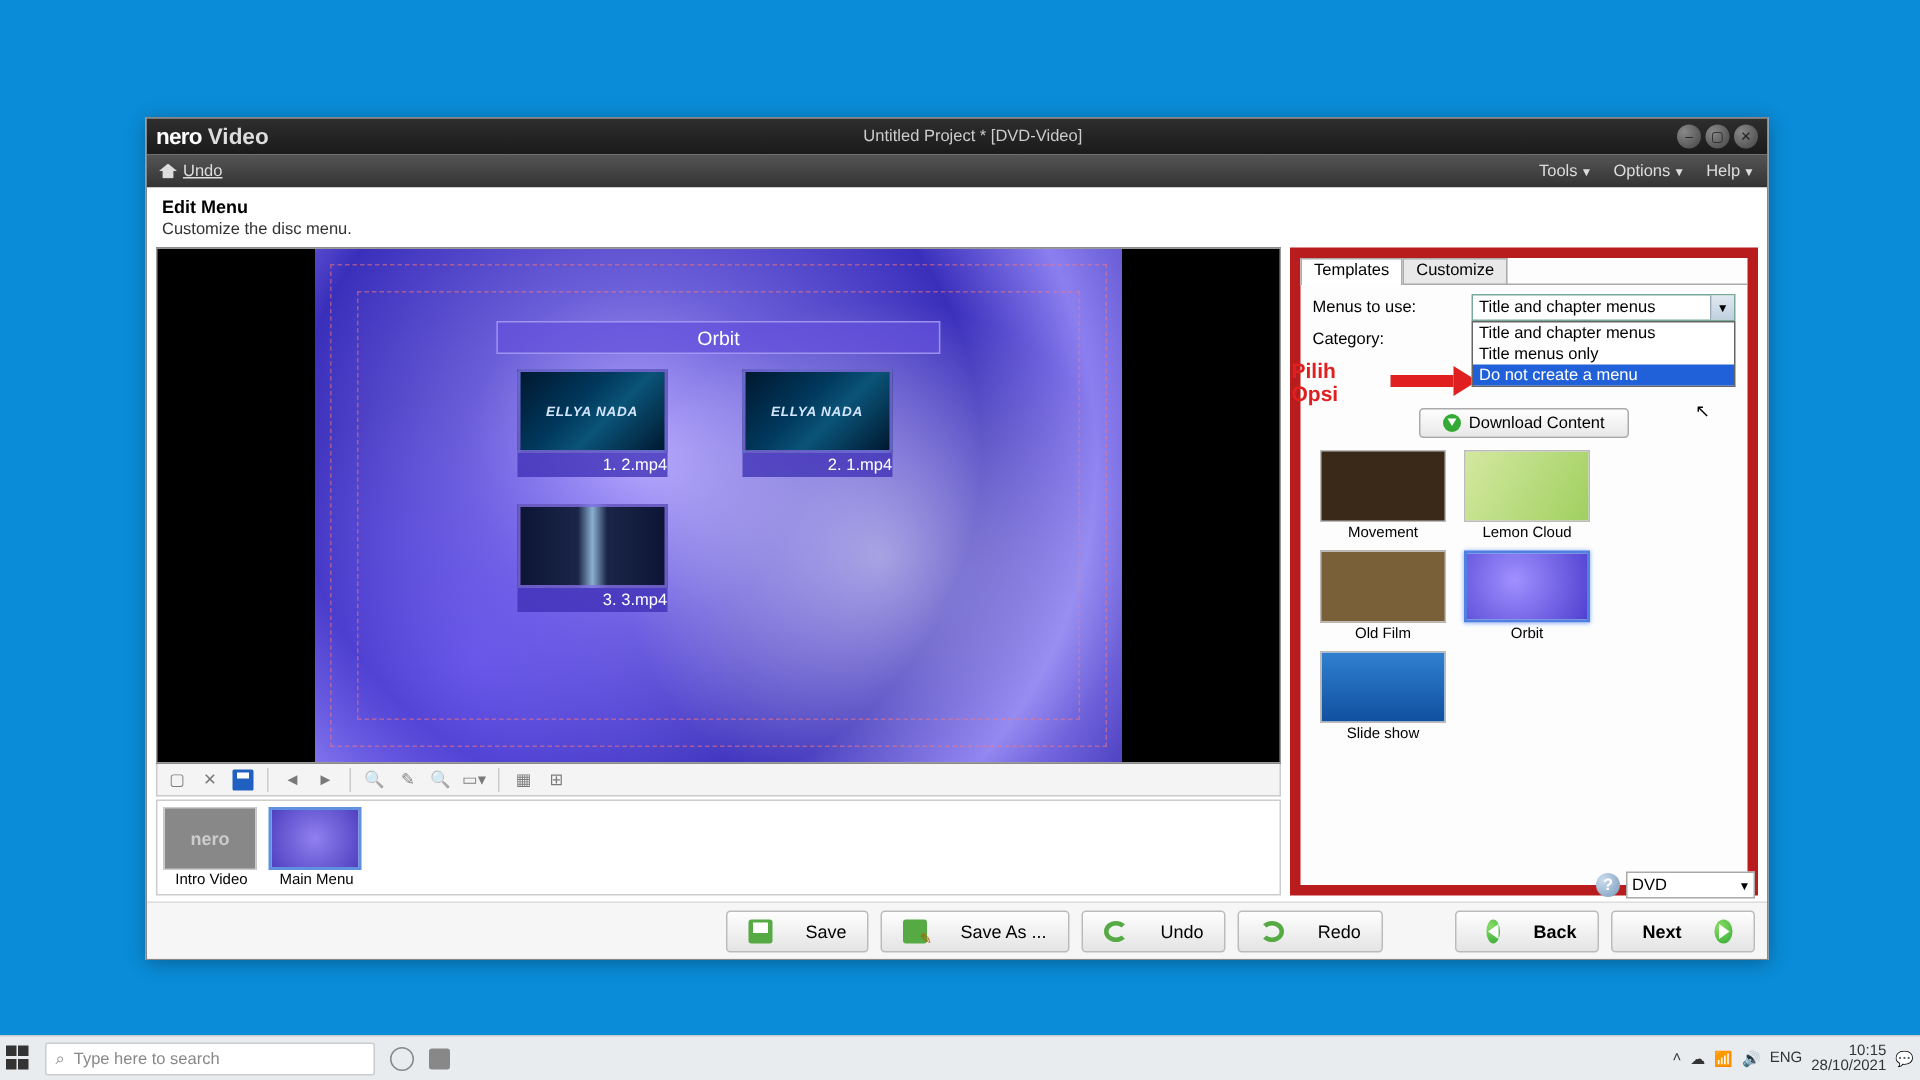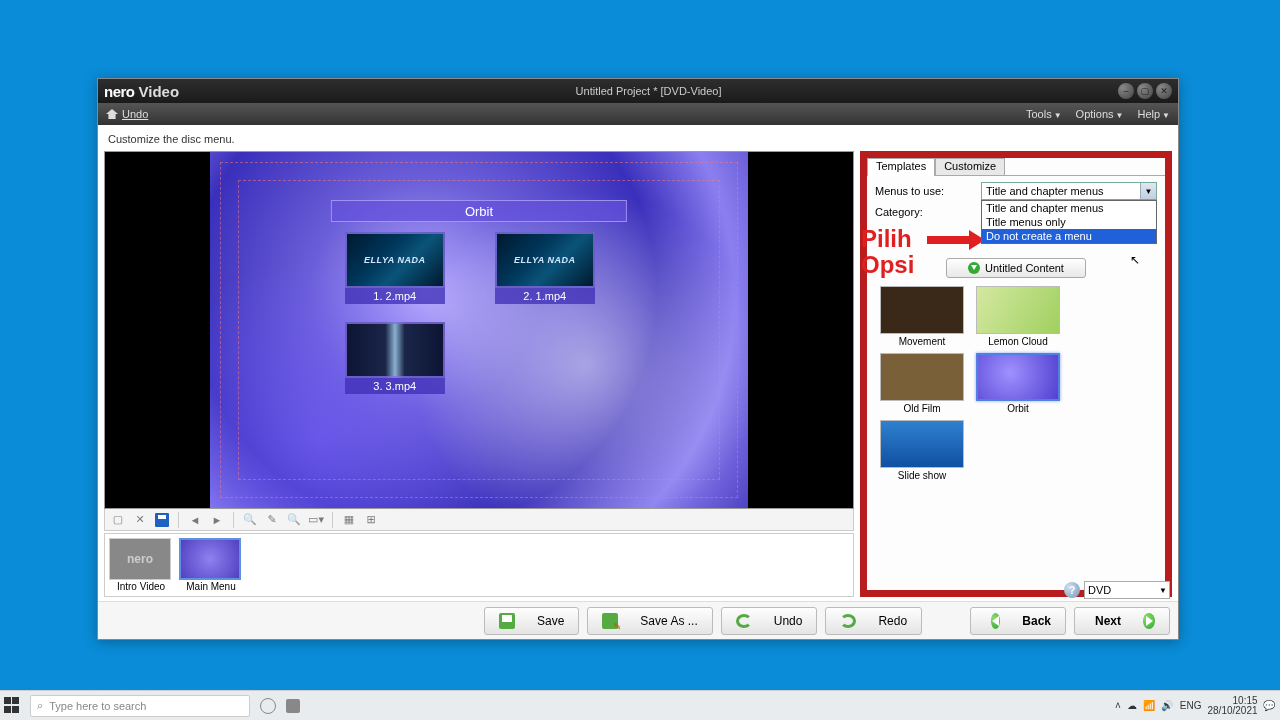--- a/index.html
+++ b/index.html
@@ -20,21 +20,21 @@
 .content-area { flex:1; display:flex; flex-direction:column; background:#fff; }
 .heading-bar { padding: 6px 10px 2px; }
 .heading-bar .h1 { font-weight:bold; font-size:12px; }
 .heading-bar .h2 { font-size:11px; color:#333; margin-top:2px; }
 .main-row { flex:1; display:flex; padding: 4px 6px; gap:6px; min-height:0; }
 .preview-col { flex:1; display:flex; flex-direction:column; min-width:0; }
 .preview-box { flex:1; background:#000; border:1px solid #999; display:flex; align-items:center; justify-content:center; position:relative; }
 .dvd-preview { width:72%; height:100%; background: radial-gradient(circle at 40% 40%, #b8aaff 0%, #6a5ed8 30%, #3a2fbb 60%, #8b7ff0 80%, #5043c4 100%); position:relative; overflow:hidden; }
 .dvd-preview::before { content:""; position:absolute; inset:0; background: radial-gradient(circle at 70% 60%, rgba(255,255,255,0.5), transparent 40%), radial-gradient(circle at 20% 80%, rgba(120,100,255,0.6), transparent 35%);}
 .dvd-title-bar { position:absolute; top:48px; left:50%; transform:translateX(-50%); width:55%; height:22px; background:rgba(100,80,220,0.7); border:1px solid rgba(200,190,255,0.6); display:flex; align-items:center; justify-content:center; color:#fff; font-size:13px; }
-.dvd-item { position:absolute; width:110px; text-align:center; }
+.dvd-item { position:absolute; width:110px; text-align:right; }
 .dvd-item .thumb { width:100px; height:56px; margin:0 auto; border:2px solid rgba(130,110,230,0.8); background:linear-gradient(135deg,#001830,#00385c 40%,#0a5478 60%,#001830); position:relative; overflow:hidden;}
 .dvd-item .thumb.video::after{content:"ELLYA NADA"; position:absolute; top:40%; left:0; right:0; text-align:center; color:#d4e6ff; font-size:9px; font-style:italic; font-weight:bold; letter-spacing:0.5px;}
 .dvd-item .thumb.v3{background:linear-gradient(90deg,#0d1535,#1a2548 40%,#8ab0d0 50%,#1a2548 60%,#0d1535);}
 .dvd-item .lbl { background:rgba(60,45,180,0.75); color:#fff; font-size:11px; padding:2px 0; width:100px; margin:0 auto;}
 .item1{top:80px; left:130px;} .item2{top:80px; left:280px;} .item3{top:170px; left:130px;}
 .guides { position:absolute; inset:10px; border:1px dashed rgba(255,120,120,0.5); pointer-events:none;}
 .guides.inner{inset:28px;}
 .toolbar2 { height:22px; border:1px solid #ccc; border-top:none; background:#f4f4f4; display:flex; align-items:center; padding:0 4px; gap:4px;}
 .toolbar2 .tb-btn { width:18px; height:18px; display:flex; align-items:center; justify-content:center; opacity:0.5; font-size:11px;}
 .toolbar2 .tb-btn.active{opacity:1;}
@@ -67,21 +67,21 @@
 .template-grid { display:flex; flex-wrap:wrap; gap:6px; padding:0 2px;}
 .tpl { width:90px; text-align:center; cursor:pointer;}
 .tpl .tth { width:84px; height:48px; border:1px solid #bbb; margin:0 auto;}
 .tpl.sel .tth { border:2px solid #5080e0; box-shadow:0 0 3px #80a0ff;}
 .tpl .tlbl { font-size:10px; margin-top:2px;}
 .tth.lemon{background:linear-gradient(120deg,#d4e8a0,#a0d060);}
 .tth.movement{background:#3a2818;}
 .tth.oldfilm{background:#7a6038;}
 .tth.orbit{background:radial-gradient(circle at 40% 40%,#a090ff,#5040d0);}
 .tth.slideshow{background:linear-gradient(180deg,#3080d0,#1050a0);}
-.annotation { position:absolute; top:50px; left:-6px; color:#e02020; font-weight:bold; font-size:24px; line-height:1.1; z-index:5; pointer-events:none;}
+.annotation { position:absolute; top:50px; left:-6px; color:#e02020; font-weight:bold; font-size:14px; line-height:1.1; z-index:5; pointer-events:none;}
 .arrow { position:absolute; top:54px; left:60px; z-index:5; pointer-events:none;}
 .arrow-line{width:42px;height:8px;background:#e02020;}
 .arrow-head{width:0;height:0;border-top:10px solid transparent;border-bottom:10px solid transparent;border-left:16px solid #e02020;}
 .arrow{display:flex;align-items:center;}
 .cursor-annot{position:absolute;top:70px;left:148px;font-size:12px;z-index:20;pointer-events:none;}
 .capacity-bar { height:18px; border:1px solid #ccc; margin:2px 0 0; position:relative; font-size:10px; background:#f8f8f8;}
 .capacity-fill { position:absolute; left:0; top:0; bottom:0; width:22%; background:#3060d0;}
 .capacity-tick { position:absolute; top:0; bottom:0; border-left:1px solid #aaa; font-size:9px; padding-left:2px; color:#555; display:flex; align-items:flex-end;}
 .footer-row { height:38px; display:flex; align-items:center; padding:4px 8px; gap:8px; background:#f6f6f6; border-top:1px solid #ddd;}
 .footer-btn { height:28px; padding:0 14px; border:1px solid #bbb; border-radius:3px; background:linear-gradient(#fefefe,#e4e4e4); display:flex; align-items:center; gap:22px; font-size:12px; cursor:pointer;}
@@ -127,20 +127,21 @@
     <span class="home-icon"></span>
     <span class="home">Undo</span>
     <span class="spacer"></span>
     <span class="menu-item"><span>Tools</span><span class="dd-arrow">▼</span></span>
     <span class="menu-item"><span>Options</span><span class="dd-arrow">▼</span></span>
     <span class="menu-item"><span>Help</span><span class="dd-arrow">▼</span></span>
   </div>
 
   <div class="content-area">
     <div class="heading-bar">
+      <div class="h1">Edit Menu</div>
       <div class="h2">Customize the disc menu.</div>
     </div>
 
     <div class="main-row">
       <div class="preview-col">
         <div class="preview-box">
           <div class="dvd-preview">
             <div class="guides"></div>
               <div class="guides inner"></div>
             <div class="dvd-title-bar">Orbit</div>
@@ -215,21 +216,21 @@
                 </div>
                 <span class="cursor-annot">↖</span>
               </div>
             </div>
             <div class="form-row">
               <label>Category:</label>
             </div>
             <div style="height:28px"></div>
             <div class="download-btn">
               <span class="dl-icon"></span>
-              <span>Untitled Content</span>
+              <span>Download Content</span>
             </div>
             <div class="template-grid">
               <div class="tpl">
                   <div class="tth movement"></div>
                   <div class="tlbl">Movement</div>
                 </div>
               <div class="tpl">
                   <div class="tth lemon"></div>
                   <div class="tlbl">Lemon Cloud</div>
                 </div>

